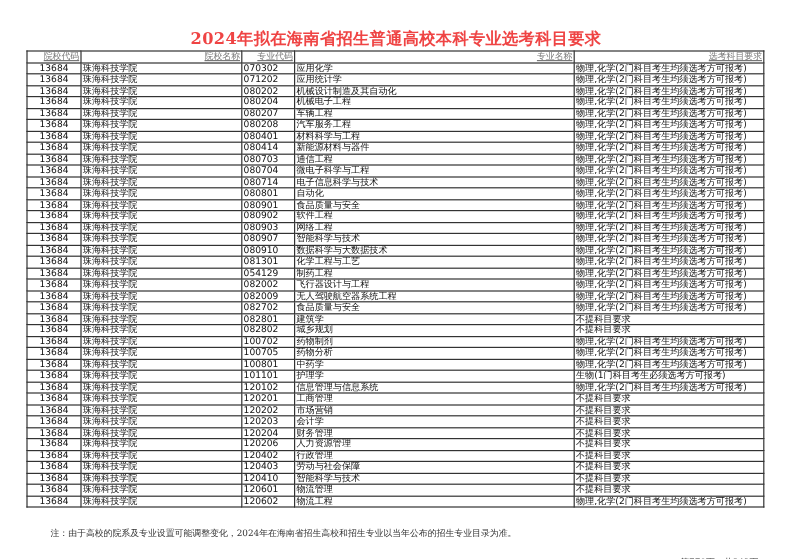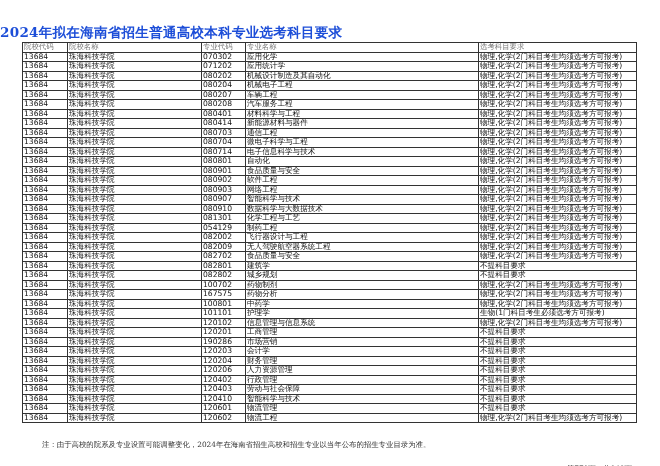--- a/index.html
+++ b/index.html
@@ -1,21 +1,21 @@
 <!DOCTYPE html>
 <html><head>
   <meta charset="utf-8">
   <style>
     html, body { margin:0; padding:0; background:#ffffff; }
     body { width:660px; height:466px; position:relative; overflow:hidden; font-family:"DejaVu Sans", sans-serif; color:#111; }
-    .title { position:absolute; left:0; top:24px; width:660px; text-align:left; font-family:"DejaVu Serif", serif; font-size:13.5px; font-weight:bold; letter-spacing:0.3px; color:#1d4ed8; }
+    .title { position:absolute; left:0; top:24px; width:660px; text-align:center; font-family:"DejaVu Serif", serif; font-size:13.5px; font-weight:bold; letter-spacing:0.3px; color:#ef4444; }
     table.grid { position:absolute; left:22px; top:42px; width:614px; border-collapse:collapse; table-layout:fixed; border:1.2px solid #222; }
     table.grid td, table.grid th { border:1px solid #333; height:8.5px; line-height:8.5px; padding:0 1px; font-size:7.6px; white-space:nowrap; overflow:hidden; }
-    table.grid th { font-family:"DejaVu Serif", serif; font-weight:normal; color:#777; text-align:left; font-size:7.4px; }
-    td.code { }
+    table.grid th { font-family:"DejaVu Serif", serif; font-weight:normal; color:#777; text-align:right; font-size:7.4px;text-decoration:underline; }
+    td.code { text-align:center; }
     td.name, td.mcode, td.major, td.req { text-align:left; }
     .footer-note { position:absolute; left:42px; top:440px; font-family:"DejaVu Serif", serif; font-size:7.4px; color:#333;text-align:center; }
     .footer-page { position:absolute; right:28px; top:440px; font-family:"DejaVu Serif", serif; font-size:7.4px; color:#333;margin-top:24px; }
   </style>
 </head>
 <body>
 
 <div class="title">2024年拟在海南省招生普通高校本科专业选考科目要求</div>
 
 <table class="grid">
@@ -207,21 +207,21 @@
       <tr>
         <td class="code">13684</td>
         <td class="name">珠海科技学院</td>
         <td class="mcode">100702</td>
         <td class="major">药物制剂</td>
         <td class="req">物理,化学(2门科目考生均须选考方可报考)</td>
       </tr>
       <tr>
         <td class="code">13684</td>
         <td class="name">珠海科技学院</td>
-        <td class="mcode">167575</td>
+        <td class="mcode">100705</td>
         <td class="major">药物分析</td>
         <td class="req">物理,化学(2门科目考生均须选考方可报考)</td>
       </tr>
       <tr>
         <td class="code">13684</td>
         <td class="name">珠海科技学院</td>
         <td class="mcode">100801</td>
         <td class="major">中药学</td>
         <td class="req">物理,化学(2门科目考生均须选考方可报考)</td>
       </tr>
@@ -242,21 +242,21 @@
       <tr>
         <td class="code">13684</td>
         <td class="name">珠海科技学院</td>
         <td class="mcode">120201</td>
         <td class="major">工商管理</td>
         <td class="req">不提科目要求</td>
       </tr>
       <tr>
         <td class="code">13684</td>
         <td class="name">珠海科技学院</td>
-        <td class="mcode">190286</td>
+        <td class="mcode">120202</td>
         <td class="major">市场营销</td>
         <td class="req">不提科目要求</td>
       </tr>
       <tr>
         <td class="code">13684</td>
         <td class="name">珠海科技学院</td>
         <td class="mcode">120203</td>
         <td class="major">会计学</td>
         <td class="req">不提科目要求</td>
       </tr>

